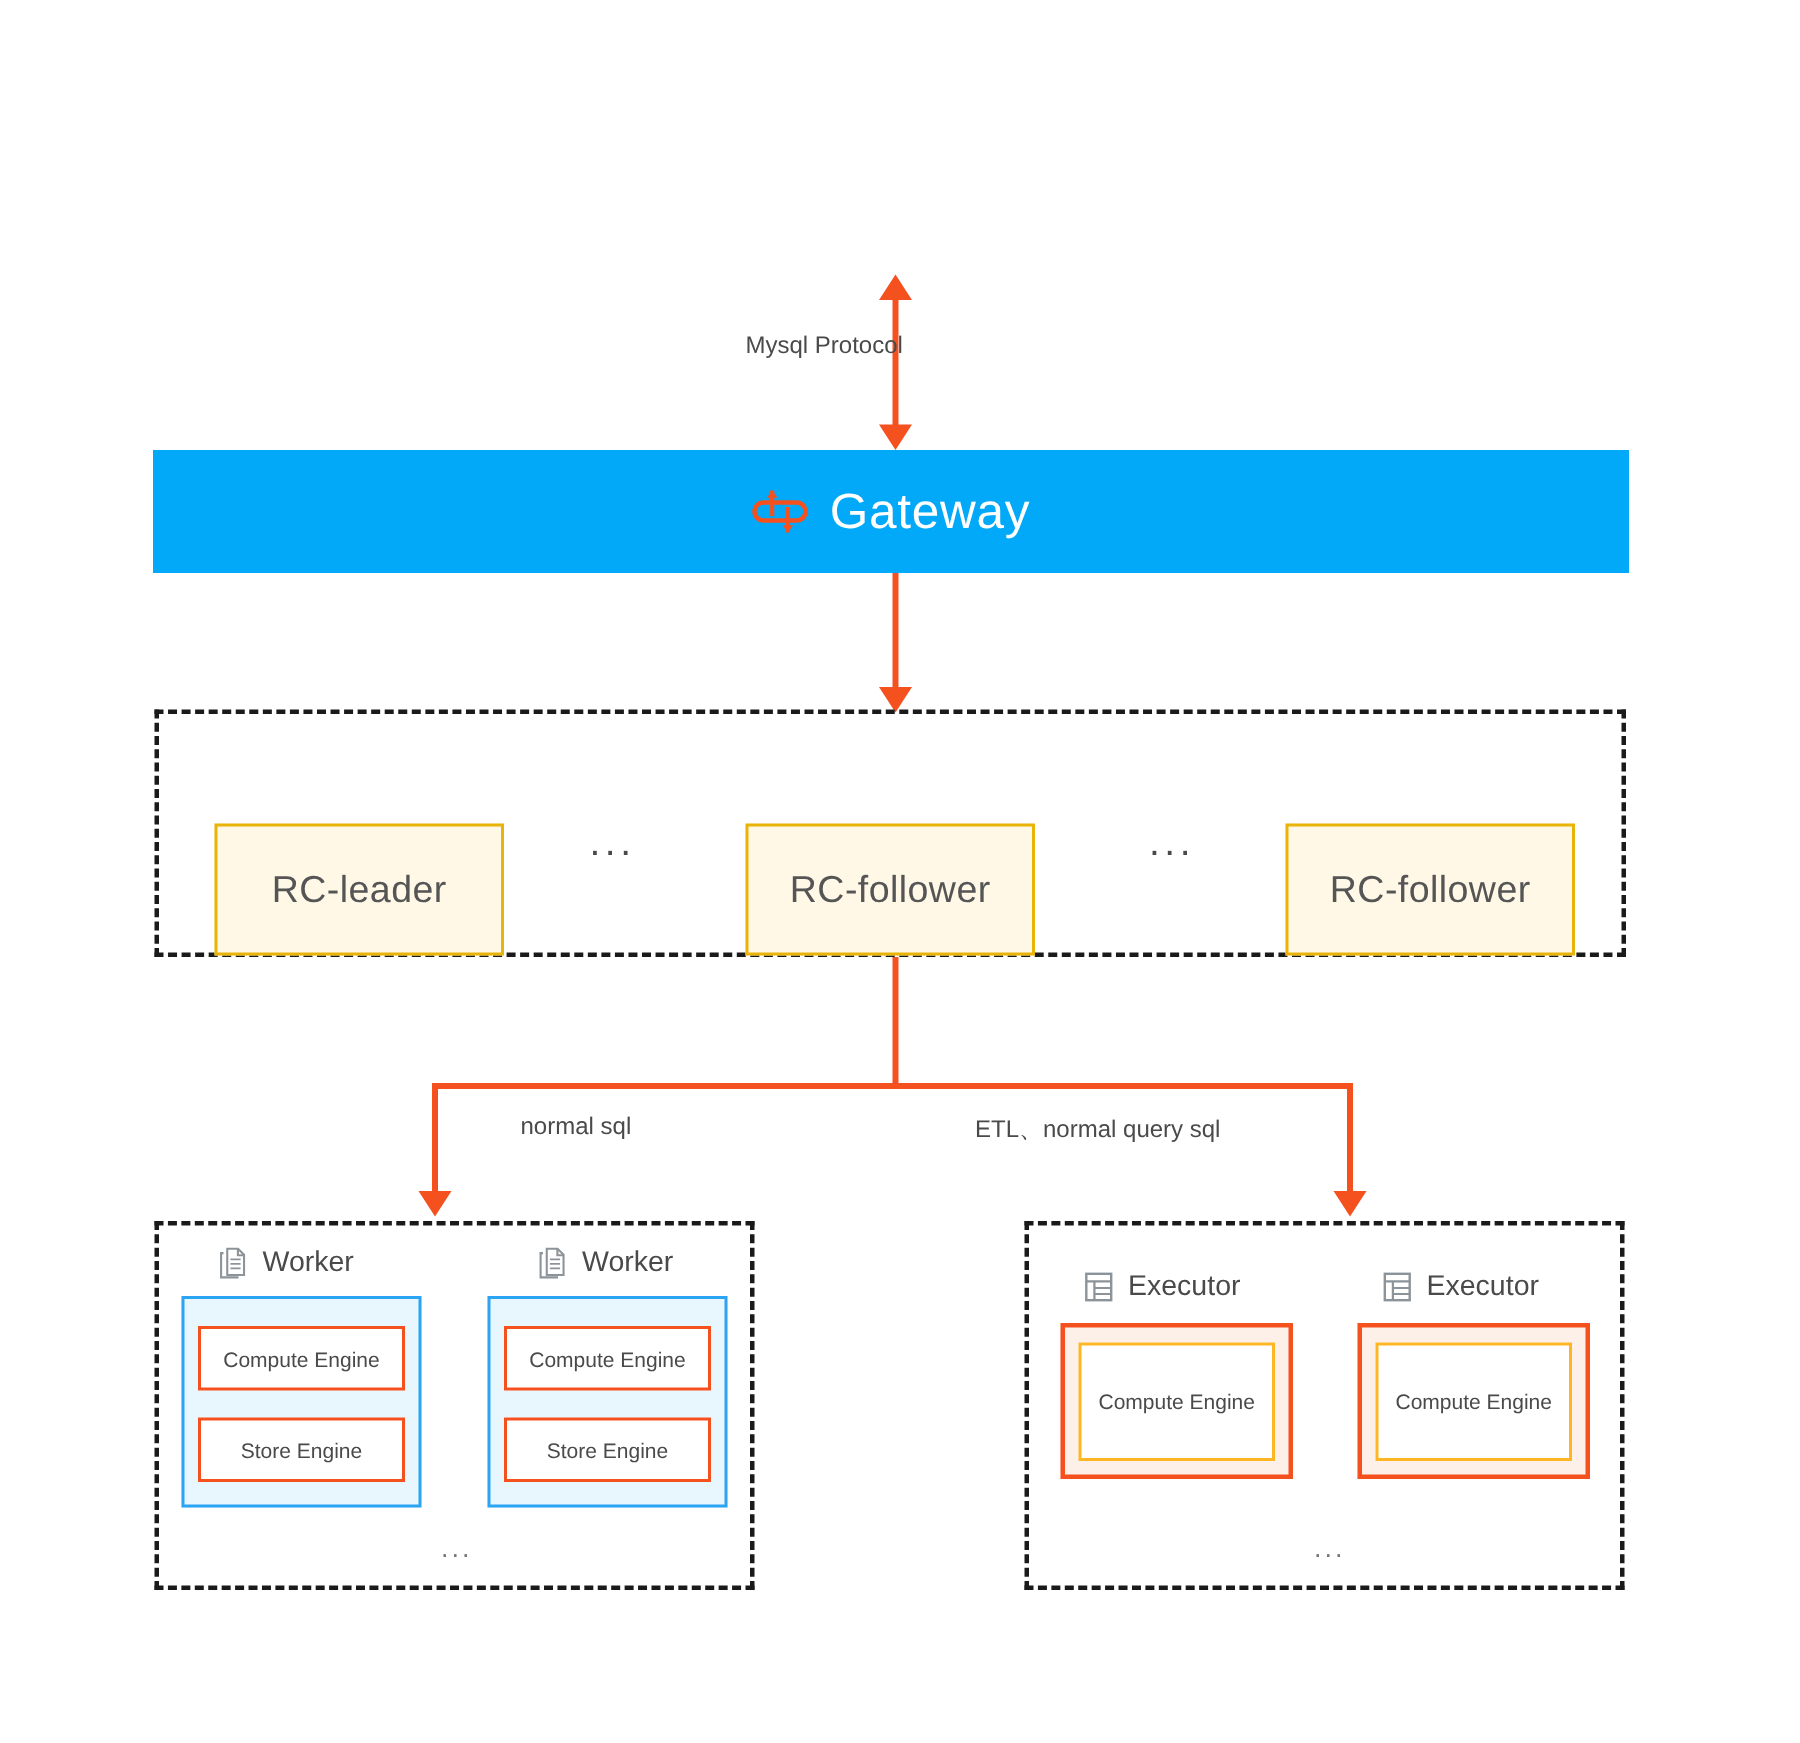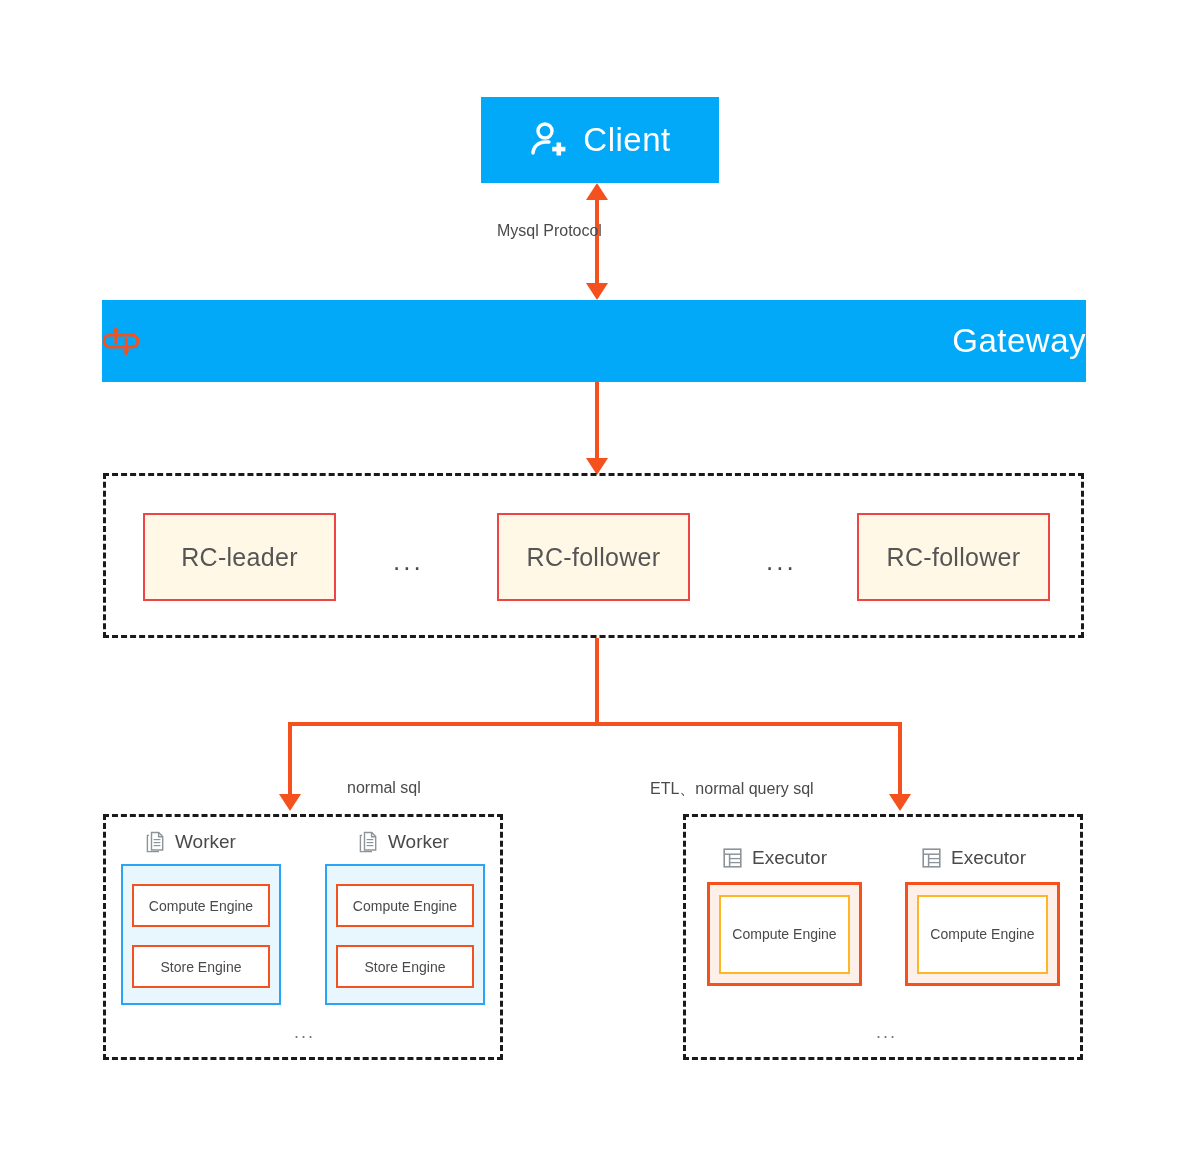--- a/index.html
+++ b/index.html
@@ -42,21 +42,21 @@
   
   .gateway-bar {
     position: absolute;
     left: 102px;
     top: 300px;
     width: 984px;
     height: 82px;
     background: #03A9F9;
     display: flex;
     align-items: center;
-    justify-content: space-between;
+    justify-content: center;
     gap: 14px;
   }
   .gateway-label {
     color: #ffffff;
     font-size: 33px;
     letter-spacing: 0.5px;
   }
   .gateway-icon { width: 38px; height: 38px; display: block; }
 
   
@@ -66,21 +66,20 @@
     white-space: nowrap;
   }
   .mysql-label {
     left: 497px;
     top: 222px;
     font-size: 16px;
   }
   .branch-label {
     font-size: 16px;
     color: #4a4a4a;
-    margin-top: 36px;
   }
   .normal-sql-label { left: 347px; top: 743px; }
   .etl-label { left: 650px; top: 743px; }
 
   
   .vline {
     position: absolute;
     background: #F4511E;
     width: 4px;
   }
@@ -111,25 +110,26 @@
     box-sizing: border-box;
     background: transparent;
   }
 
   
   .rc-box {
     position: absolute;
     width: 193px;
     height: 88px;
     background: #FFF8E6;
-    border: 2px solid #ef4444;
-    box-sizing: border-box;
-    display: flex;
-    align-items: center;
-    justify-content: center;
+    border: 2px solid #eab308;
+    box-sizing: border-box;
+    display: flex;
+    align-items: center;
+    justify-content: center;
+    margin-top: 36px;
   }
   .rc-label {
     font-size: 25px;
     color: #555555;
     letter-spacing: 0.3px;
   }
 
   .dots {
     position: absolute;
     font-size: 26px;
@@ -203,31 +203,20 @@
     display: flex;
     align-items: center;
     justify-content: center;
   }
 </style>
 </head>
 <body>
 
 <div id="canvas">
 
-  <div class="client-box">
-    <span class="client-icon">
-      <svg viewBox="0 0 40 40" width="40" height="40" aria-hidden="true">
-        <circle cx="16" cy="11" r="7" fill="none" stroke="#ffffff" stroke-width="3.4"></circle>
-        <path d="M4 33c0-6.2 5.4-11 12-11h4" fill="none" stroke="#ffffff" stroke-width="3.4" stroke-linecap="round"></path>
-        <rect x="27.5" y="22.5" width="4.6" height="13" fill="#ffffff"></rect>
-        <rect x="23.2" y="26.8" width="13.2" height="4.6" fill="#ffffff"></rect>
-      </svg>
-    </span>
-    <span class="client-label">Client</span>
-  </div>
 
   <div class="arrow-head-up" style="left:586px; top:183px;"></div>
   <div class="vline" style="left:595px; top:198px; height:86px;"></div>
   <div class="arrow-head-down" style="left:586px; top:283px;"></div>
 
   <div class="edge-label mysql-label">Mysql Protocol</div>
 
   <div class="gateway-bar">
     <span class="gateway-icon">
       <svg viewBox="0 0 38 38" width="38" height="38" aria-hidden="true">

